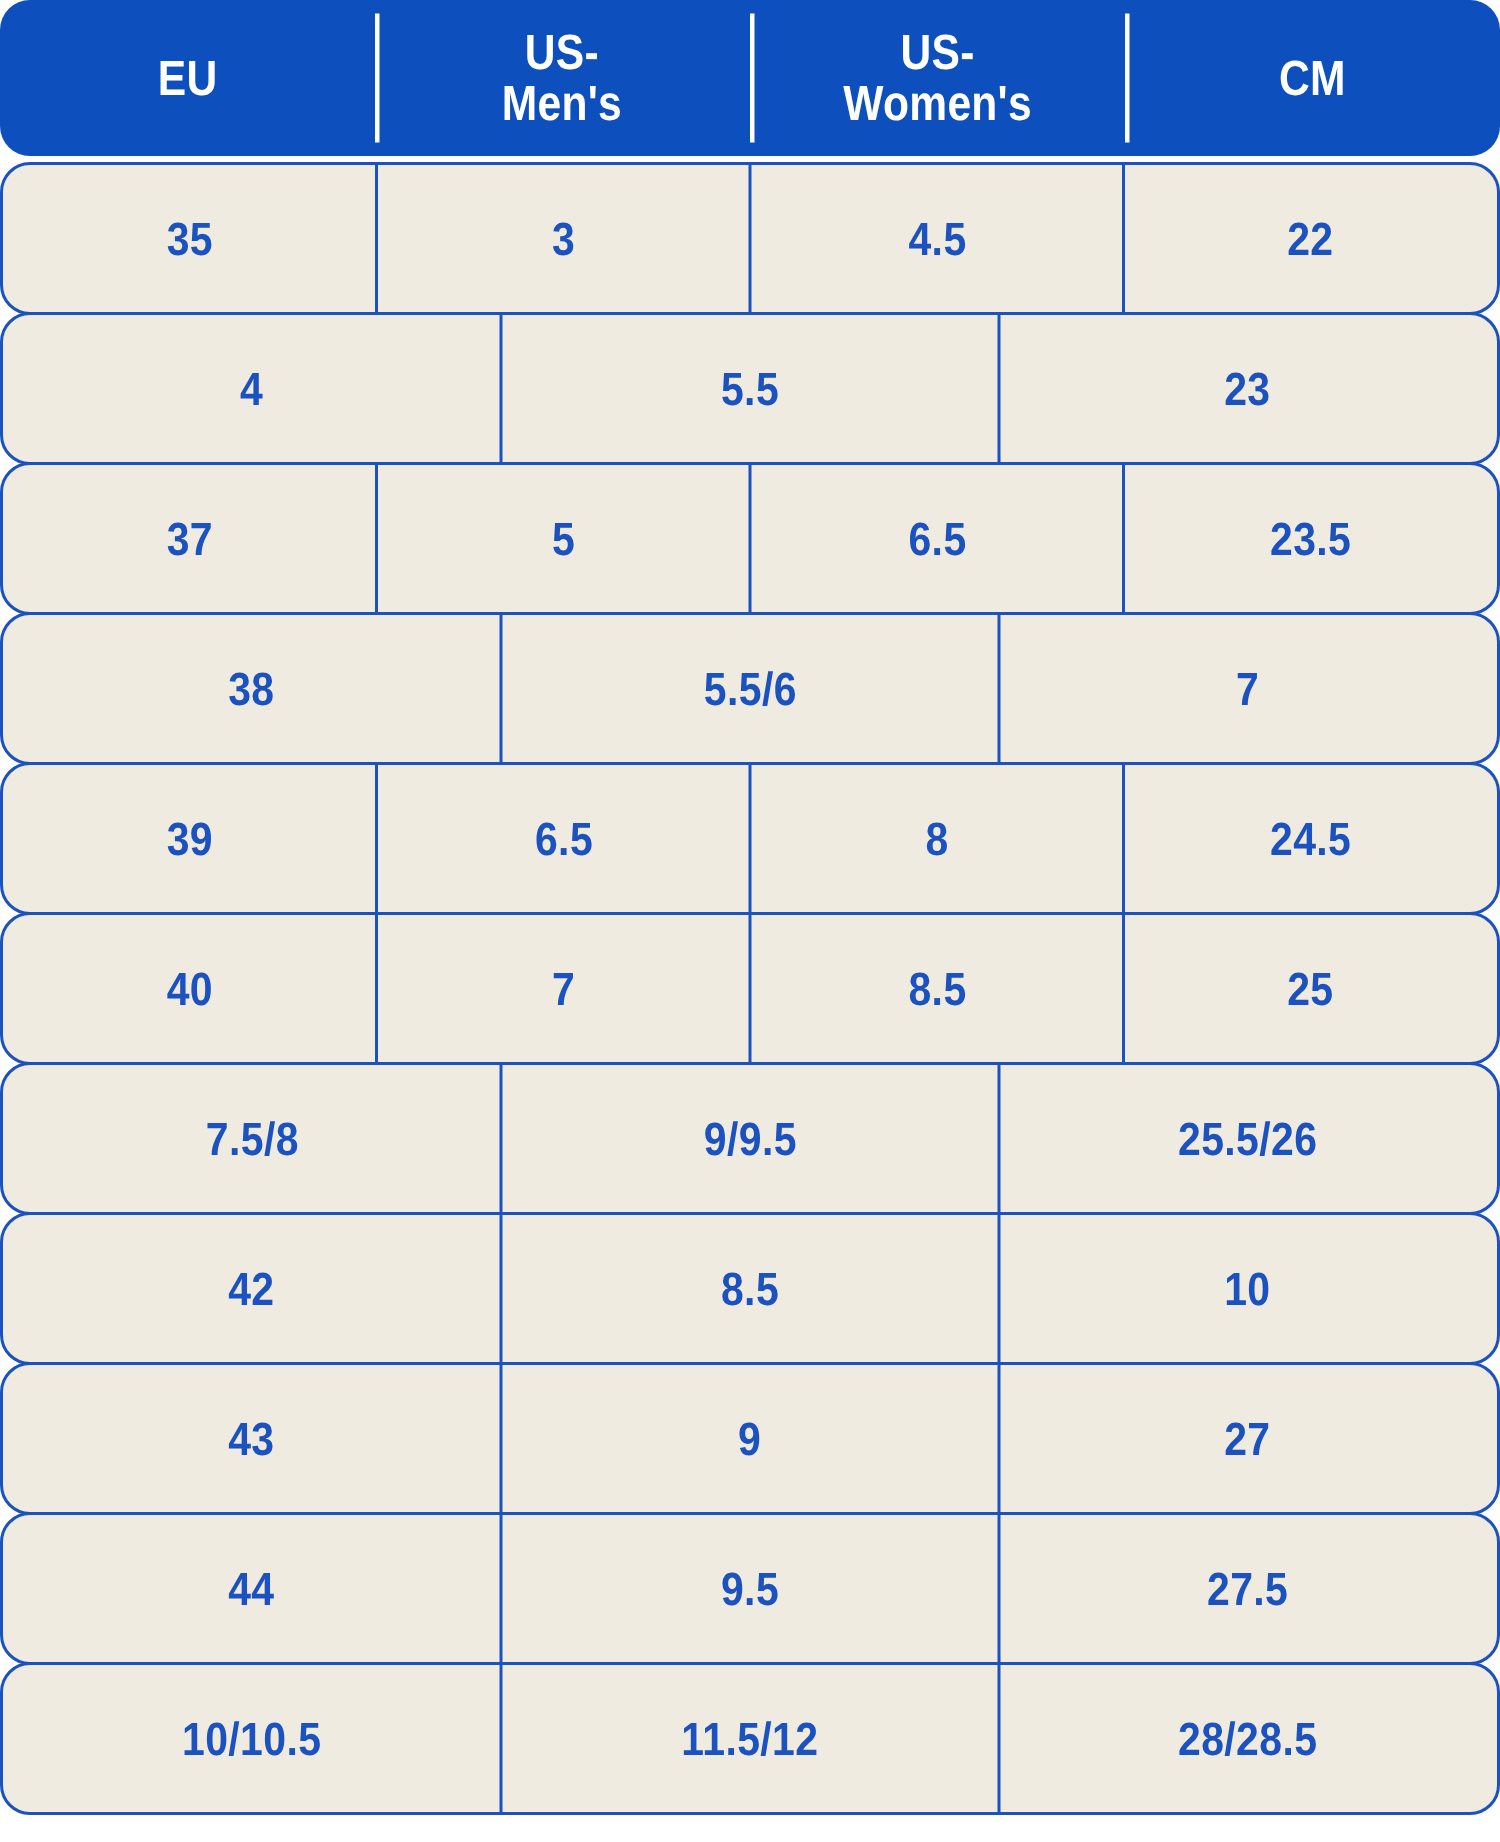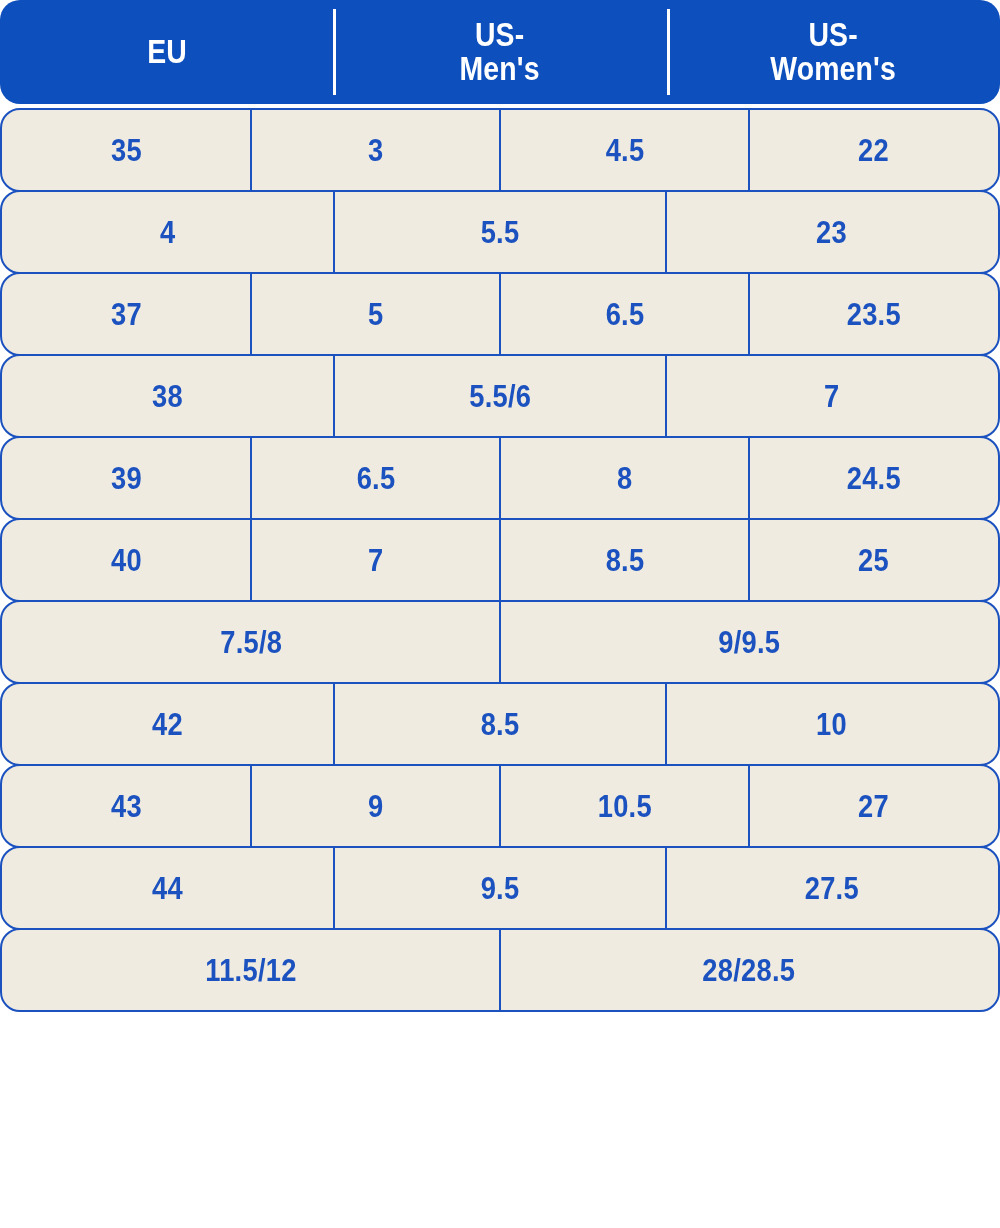--- a/index.html
+++ b/index.html
@@ -64,21 +64,21 @@
     white-space: pre-line;
     text-align: center;
   }
 
   
   .chart-body {
     position: relative;
     margin-top: 4px;
   }
   .chart-row {
-    height: 84px;
+    height: 102px;
     background: #efebe1;
     border: 2px solid #1b52bf;
     border-radius: 20px;
     display: flex;
     align-items: stretch;
     box-sizing: border-box;
     margin-top: -2px;
   }
   .chart-row:first-child {
     margin-top: 0;
@@ -123,20 +123,23 @@
       <span class="header-label">EU</span>
     </div>
     <div class="header-cell">
       <span class="header-label">US-
 Men's</span>
     </div>
     <div class="header-cell">
       <span class="header-label">US-
 Women's</span>
     </div>
+    <div class="header-cell">
+      <span class="header-label">CM</span>
+    </div>
   </div>
 
   <div class="chart-body">
     <div class="chart-row">
       <div class="body-cell">
           <span class="cell-value">35</span>
         </div>
       <div class="body-cell">
           <span class="cell-value">3</span>
         </div>
@@ -211,59 +214,62 @@
           <span class="cell-value">25</span>
         </div>
     </div>
     <div class="chart-row">
       <div class="body-cell">
           <span class="cell-value">7.5/8</span>
         </div>
       <div class="body-cell">
           <span class="cell-value">9/9.5</span>
         </div>
+      <div class="body-cell">
+          <span class="cell-value">25.5/26</span>
+        </div>
     </div>
     <div class="chart-row">
       <div class="body-cell">
           <span class="cell-value">42</span>
         </div>
       <div class="body-cell">
           <span class="cell-value">8.5</span>
         </div>
       <div class="body-cell">
           <span class="cell-value">10</span>
         </div>
     </div>
     <div class="chart-row">
       <div class="body-cell">
           <span class="cell-value">43</span>
         </div>
       <div class="body-cell">
           <span class="cell-value">9</span>
         </div>
       <div class="body-cell">
-          <span class="cell-value">10.5</span>
-        </div>
-      <div class="body-cell">
           <span class="cell-value">27</span>
         </div>
     </div>
     <div class="chart-row">
       <div class="body-cell">
           <span class="cell-value">44</span>
         </div>
       <div class="body-cell">
           <span class="cell-value">9.5</span>
         </div>
       <div class="body-cell">
           <span class="cell-value">27.5</span>
         </div>
     </div>
     <div class="chart-row">
       <div class="body-cell">
+          <span class="cell-value">10/10.5</span>
+        </div>
+      <div class="body-cell">
           <span class="cell-value">11.5/12</span>
         </div>
       <div class="body-cell">
           <span class="cell-value">28/28.5</span>
         </div>
     </div>
   </div>
 
 </div>
 

